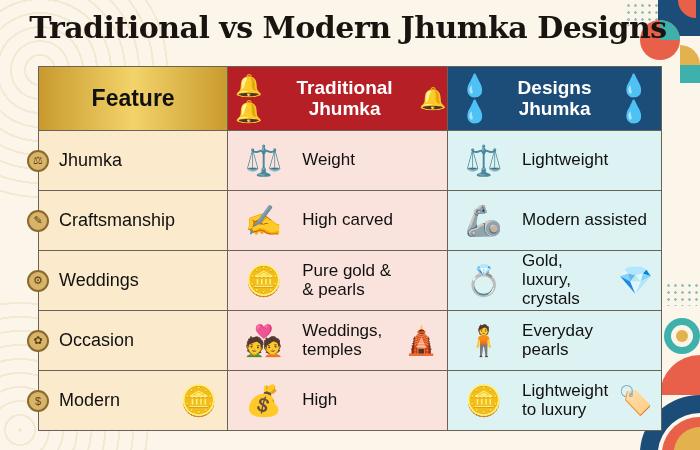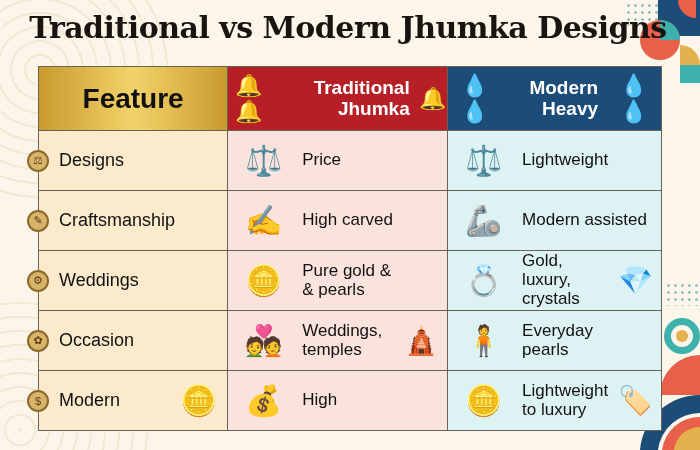--- a/index.html
+++ b/index.html
@@ -26,27 +26,27 @@
     background-image: radial-gradient(circle, #8fbfc0 1.2px, transparent 1.5px);
     background-size: 7px 7px;
   }
   table.cmp {
     position: absolute; left: 38px; top: 66px; width: 624px;
     border-collapse: collapse; border: 1.5px solid #5b5346;
   }
   table.cmp td, table.cmp th { border: 1px solid #6b6257; }
   th { height: 64px; font-weight: bold; }
   th.feature {
-    width: 190px; font-size: 28px; color: #111;
+    width: 190px; font-size: 23px; color: #111;
     background: linear-gradient(90deg, #c99a2e, #f2d36a 50%, #c99a2e);
   }
   th.trad { width: 220px; background: #b51f25; color: #fff; font-size: 19px; }
   th.mod { background: #1c4c78; color: #fff; font-size: 19px; }
   .hdrwrap { display: flex; align-items: center; justify-content: center; gap: 10px; height: 100%; }
-  .hdrlabel { line-height: 1.1; text-align: right; }
+  .hdrlabel { line-height: 1.1; text-align: center; }
   td { height: 60px; vertical-align: middle; font-size: 17px; color: #111; }
   td.f { background: #fbeacb; position: relative; }
   td.t { background: #fbe3dd; }
   td.m { background: #ddf2f3; }
   .cell { display: flex; align-items: center; gap: 10px; padding: 0 8px; height: 100%; }
   .cell .txt { line-height: 1.1; }
   .fcell { display: flex; align-items: center; padding-left: 20px; font-size: 18px; }
   .bullet {
     position: absolute; left: -12px; top: 50%; margin-top: -11px;
     width: 22px; height: 22px; border-radius: 50%;
@@ -95,37 +95,37 @@
     <th class="trad">
       <div class="hdrwrap">
         <span style="color:#e3b24e;font-size:22px;">🔔🔔</span>
         <span class="hdrlabel">Traditional Jhumka</span>
         <span style="color:#e3b24e;font-size:22px;">🔔</span>
       </div>
     </th>
     <th class="mod">
       <div class="hdrwrap">
         <span style="color:#e3b24e;font-size:22px;">💧💧</span>
-        <span class="hdrlabel" style="width:90px">Modern Heavy</span>
+        <span class="hdrlabel" style="width:90px">Designs Jhumka</span>
         <span style="color:#3fb1ad;font-size:22px;">💧💧</span>
       </div>
     </th>
   </tr>
 
   <tr>
     <td class="f">
           <span class="bullet">⚖</span>
       <div class="fcell">
-            <span>Designs</span>
+            <span>Jhumka</span>
           </div>
         </td>
     <td class="t">
           <div class="cell">
             <span class="ico">⚖️</span>
-      <span class="txt">Price</span>
+      <span class="txt">Weight</span>
           </div>
         </td>
     <td class="m">
           <div class="cell">
             <span class="ico">⚖️</span>
       <span class="txt">Lightweight</span>
           </div>
         </td>
   </tr>
 

